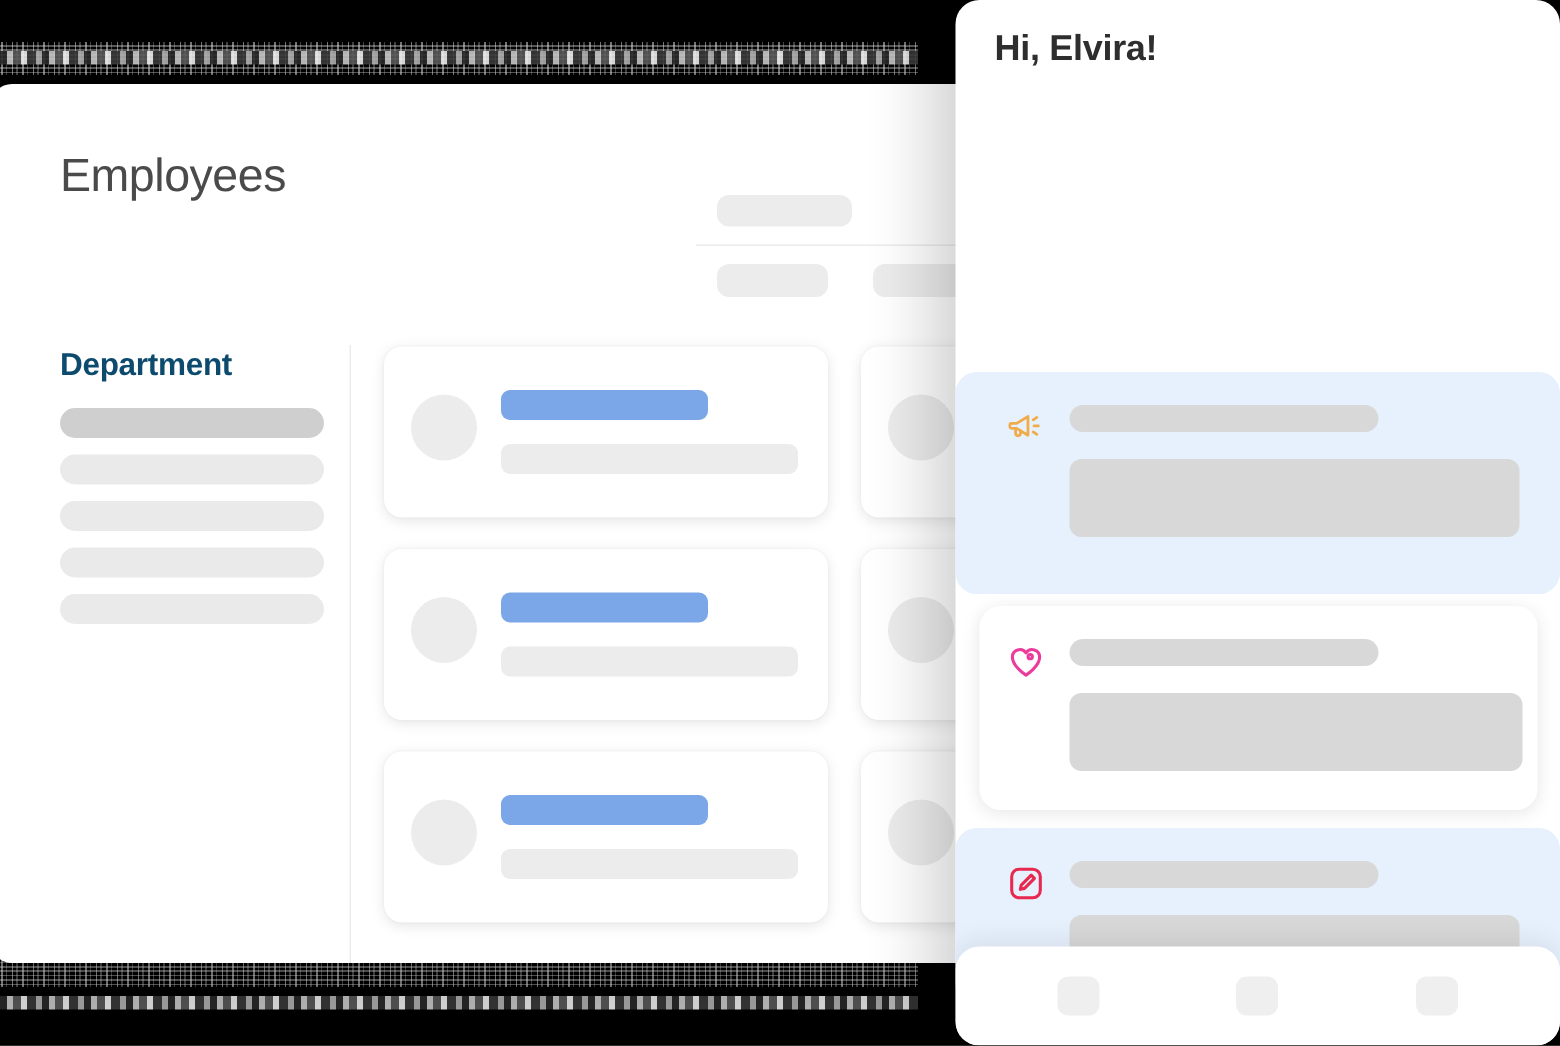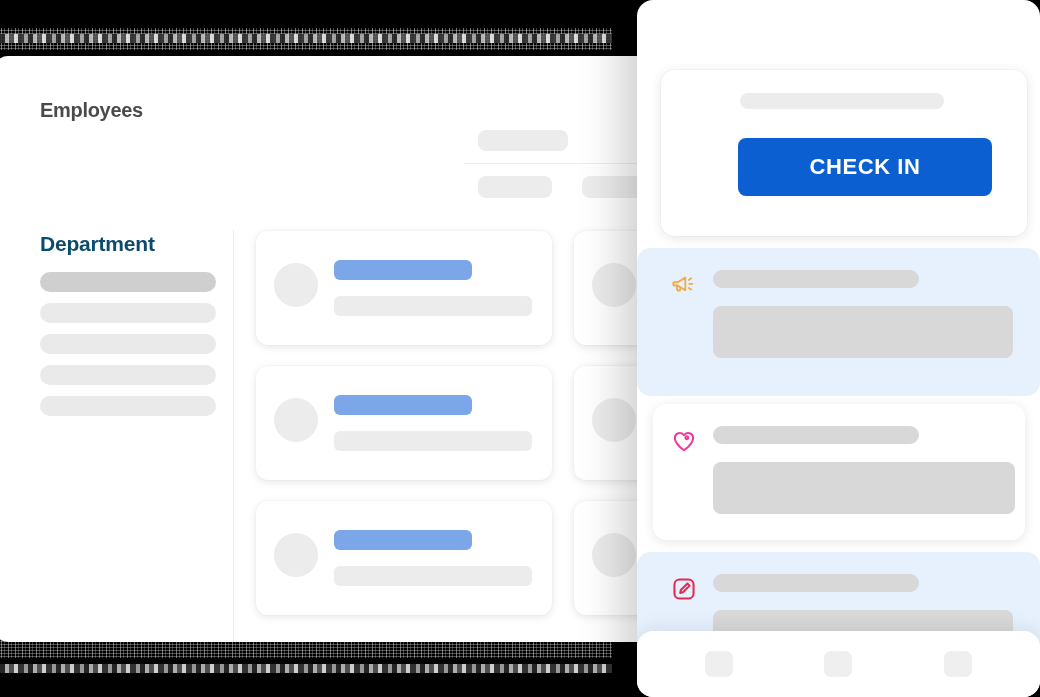--- a/index.html
+++ b/index.html
@@ -65,22 +65,22 @@
     background: #ffffff;
     border-radius: 14px;
     box-shadow: 0 10px 40px rgba(0,0,0,.18);
     overflow: hidden;
   }
 
   #page-title {
     position: absolute;
     left: 46px;
     top: 43px;
-    font-size: 20px;
-    font-weight: bold;
+    font-size: 31px;
+    font-weight: normal;
     color: #4a4a4a;
     letter-spacing: -0.3px;
   }
 
   
   .top-skel {
     position: absolute;
     background: #ececec;
     border-radius: 8px;
   }
@@ -365,25 +365,22 @@
         <div class="emp-lines">
           <div class="emp-name-bar"></div>
           <div class="emp-sub-bar"></div>
         </div>
       </div>
     </div>
   </div>
 
   <div id="phone-panel">
 
-
-    <div id="checkin-card">
-      <div id="checkin-skel"></div>
-      <button id="checkin-button">CHECK IN</button>
-    </div>
+    <div id="greeting">Hi, Elvira!</div>
+
 
     <div class="feed-row highlight" id="feed-row-0">
       <div class="feed-icon">
         <svg viewBox="0 0 24 24" width="26" height="26" fill="none" stroke="#f0ab4a" stroke-width="1.7" stroke-linecap="round" stroke-linejoin="round">
           <path d="M3 9.5h3.2L13.2 5.2v11.6L6.2 12.5H3a.9.9 0 0 1-.9-.9V10.4A.9.9 0 0 1 3 9.5z"></path>
           <path d="M5.6 12.5v3.1a1.5 1.5 0 0 0 3 0v-1.6"></path>
           <path d="M16.4 7.3l2.3-1.5M16.9 11h2.7M16.4 14.7l2.3 1.5"></path>
         </svg>
       </div>
       <div class="feed-lines">

